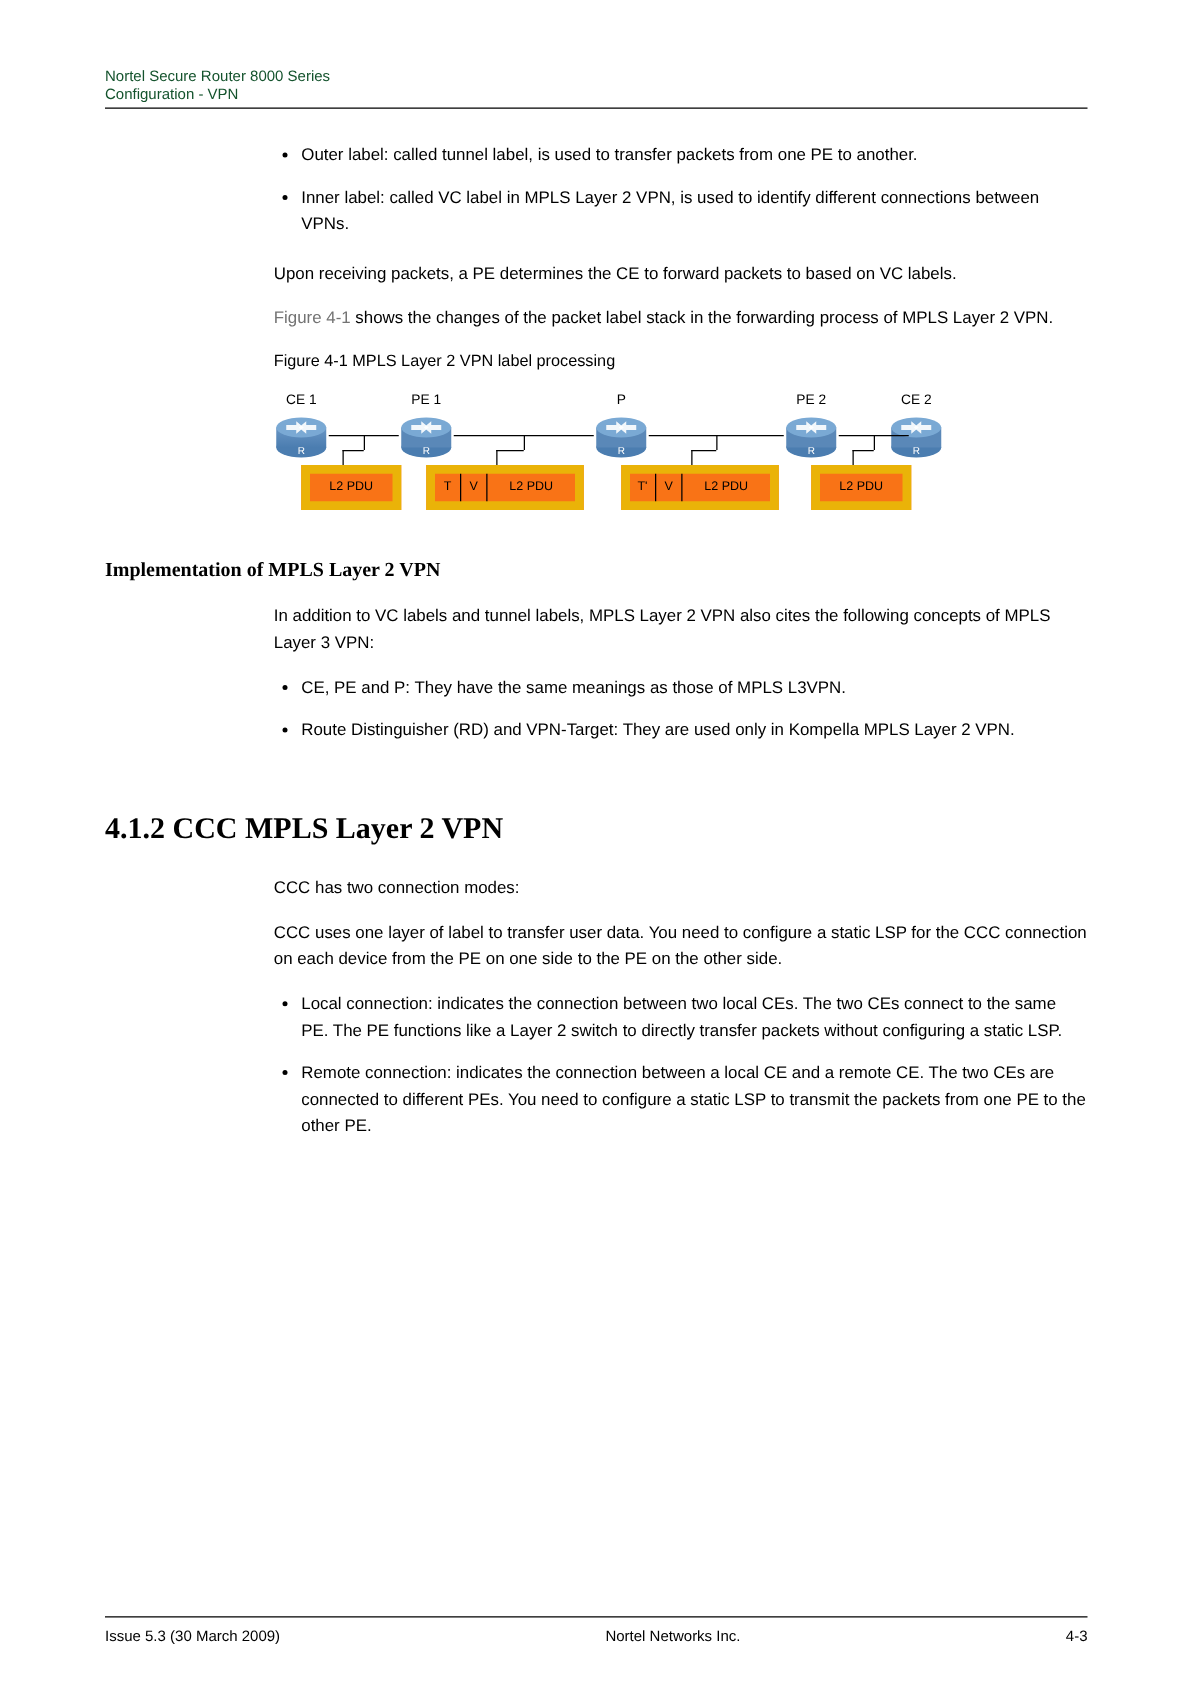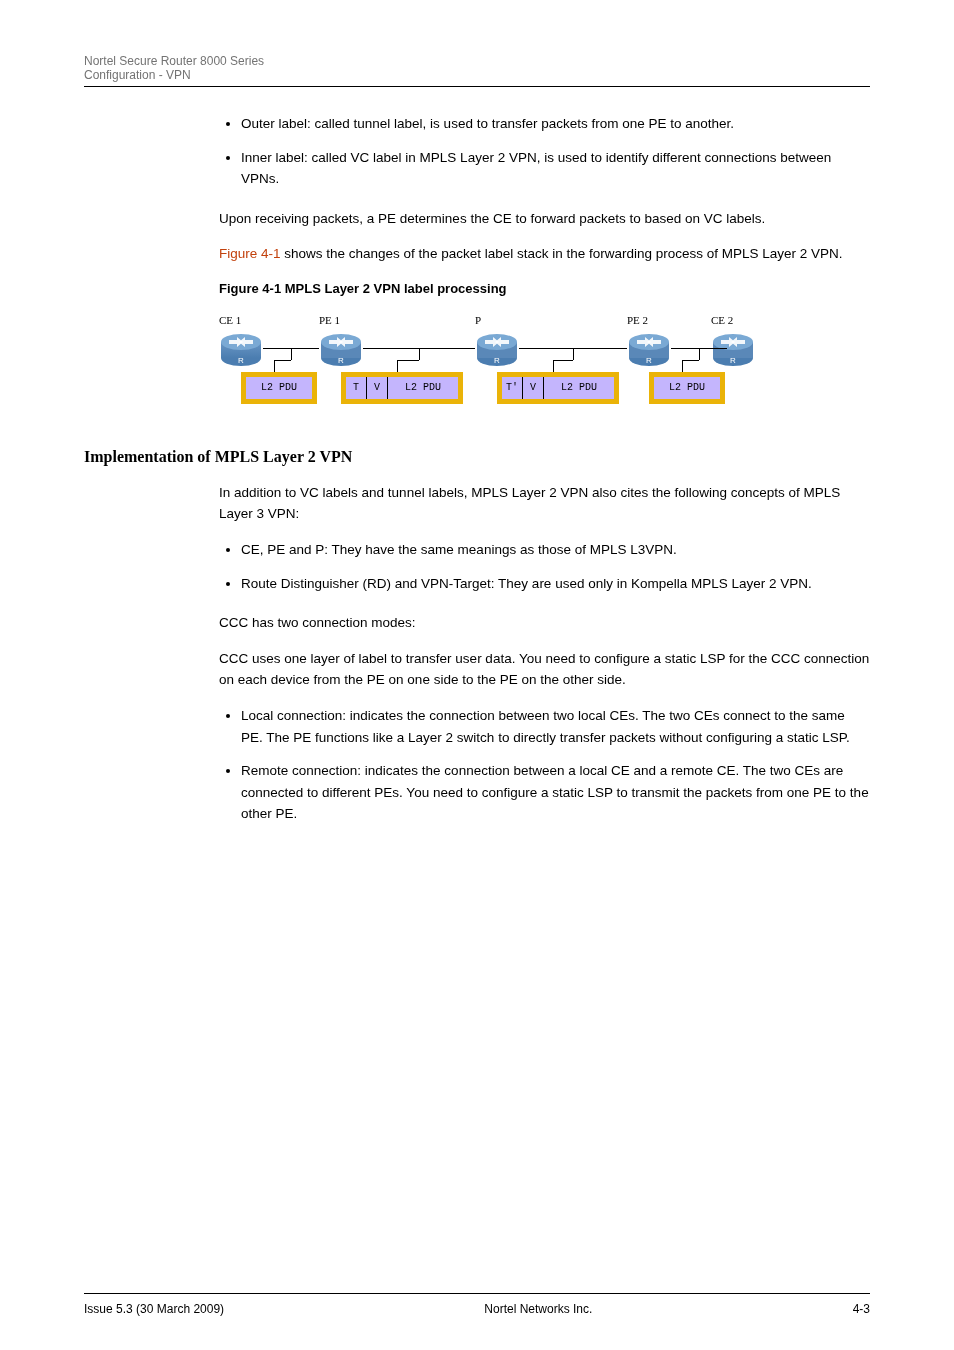--- a/index.html
+++ b/index.html
@@ -13,21 +13,21 @@
     height: 1350px;
     position: relative;
     box-sizing: border-box;
     padding: 54px 84px 0 84px;
   }
   .header {
     display: flex;
     justify-content: flex-start;
     font-family: Arial, Helvetica, sans-serif;
     font-size: 12px;
-    color: #737373;
+    color: #14532d;
     padding-bottom: 4px;
   }
   .header-right { text-align: right; }
   .header-rule {
     border: none;
     border-top: 1.5px solid #000;
     margin: 0 0 26px 0;
   }
   .body-text {
     font-family: Arial, Helvetica, sans-serif;
@@ -36,59 +36,59 @@
     margin-left: 135px;
   }
   ul.bullets {
     list-style: disc;
     padding-left: 22px;
     margin: 6px 0 18px 0;
   }
   ul.bullets li { margin-bottom: 12px; }
   .figure-caption {
     font-family: Arial, Helvetica, sans-serif;
-    font-weight: bold;
+    font-weight: normal;
     font-size: 13px;
     margin: 12px 0 10px 0;
   }
   .figure {
     width: 556px;
     height: 96px;
     position: relative;
     margin-bottom: 8px;
   }
   .router {
     position: absolute;
     width: 44px;
     height: 40px;
   }
   .router svg { width: 44px; height: 40px; display: block; }
   .router-label {
     position: absolute;
     top: -16px;
     width: 44px;
-    text-align: left;
-    font-family: Liberation Serif, serif;
+    text-align: center;
+    font-family: Liberation Sans, sans-serif;
     font-size: 11px;
   }
   .hline {
     position: absolute;
     border-top: 1px solid #000;
     height: 0;
   }
   .label-box {
     position: absolute;
-    border: 5px solid #eab308;
-    font-family: Liberation Mono, monospace;
+    border: 7px solid #eab308;
+    font-family: Liberation Sans, sans-serif;
     font-size: 10px;
     height: 22px;
     display: flex;
     align-items: center;
     justify-content: center;
-    background: #c4b5fd;
+    background: #f97316;
   }
   .conn {
     position: absolute;
     border-top: 1px solid #000;
     height: 0;
   }
   .conn-v {
     position: absolute;
     border-left: 1px solid #000;
     width: 0;
@@ -141,21 +141,21 @@
 
 
     <ul class="bullets">
       <li>Outer label: called tunnel label, is used to transfer packets from one PE to another.</li>
       <li>Inner label: called VC label in MPLS Layer 2 VPN, is used to identify different connections between VPNs.</li>
     </ul>
 
     <p class="para">Upon receiving packets, a PE determines the CE to forward packets to based on VC labels.</p>
 
     <p class="para">
-      <span style="color:#c2410c;">Figure 4-1</span><span> shows the changes of the packet label stack in the forwarding process of MPLS Layer 2 VPN.</span>
+      <span style="color:#737373;">Figure 4-1</span><span> shows the changes of the packet label stack in the forwarding process of MPLS Layer 2 VPN.</span>
     </p>
 
     <div class="figure-caption">Figure 4-1 MPLS Layer 2 VPN label processing</div>
 
     <div class="figure">
 
       <div class="router" style="left:0px; top:18px;">
         <div class="router-label">CE 1</div>
         <svg viewBox="0 0 44 40">
           <ellipse cx="22" cy="30" rx="20" ry="8" fill="#4b7db0"></ellipse>
@@ -264,20 +264,21 @@
   <div class="h2">Implementation of MPLS Layer 2 VPN</div>
 
   <div class="body-text">
     <p class="para">In addition to VC labels and tunnel labels, MPLS Layer 2 VPN also cites the following concepts of MPLS Layer 3 VPN:</p>
     <ul class="bullets">
       <li>CE, PE and P: They have the same meanings as those of MPLS L3VPN.</li>
       <li>Route Distinguisher (RD) and VPN-Target: They are used only in Kompella MPLS Layer 2 VPN.</li>
     </ul>
   </div>
 
+  <div class="h2-section">4.1.2 CCC MPLS Layer 2 VPN</div>
 
   <div class="body-text">
     <p class="para">CCC has two connection modes:</p>
     <p class="para">CCC uses one layer of label to transfer user data. You need to configure a static LSP for the CCC connection on each device from the PE on one side to the PE on the other side.</p>
     <ul class="bullets">
       <li>Local connection: indicates the connection between two local CEs. The two CEs connect to the same PE. The PE functions like a Layer 2 switch to directly transfer packets without configuring a static LSP.</li>
       <li>Remote connection: indicates the connection between a local CE and a remote CE. The two CEs are connected to different PEs. You need to configure a static LSP to transmit the packets from one PE to the other PE.</li>
     </ul>
   </div>
 

